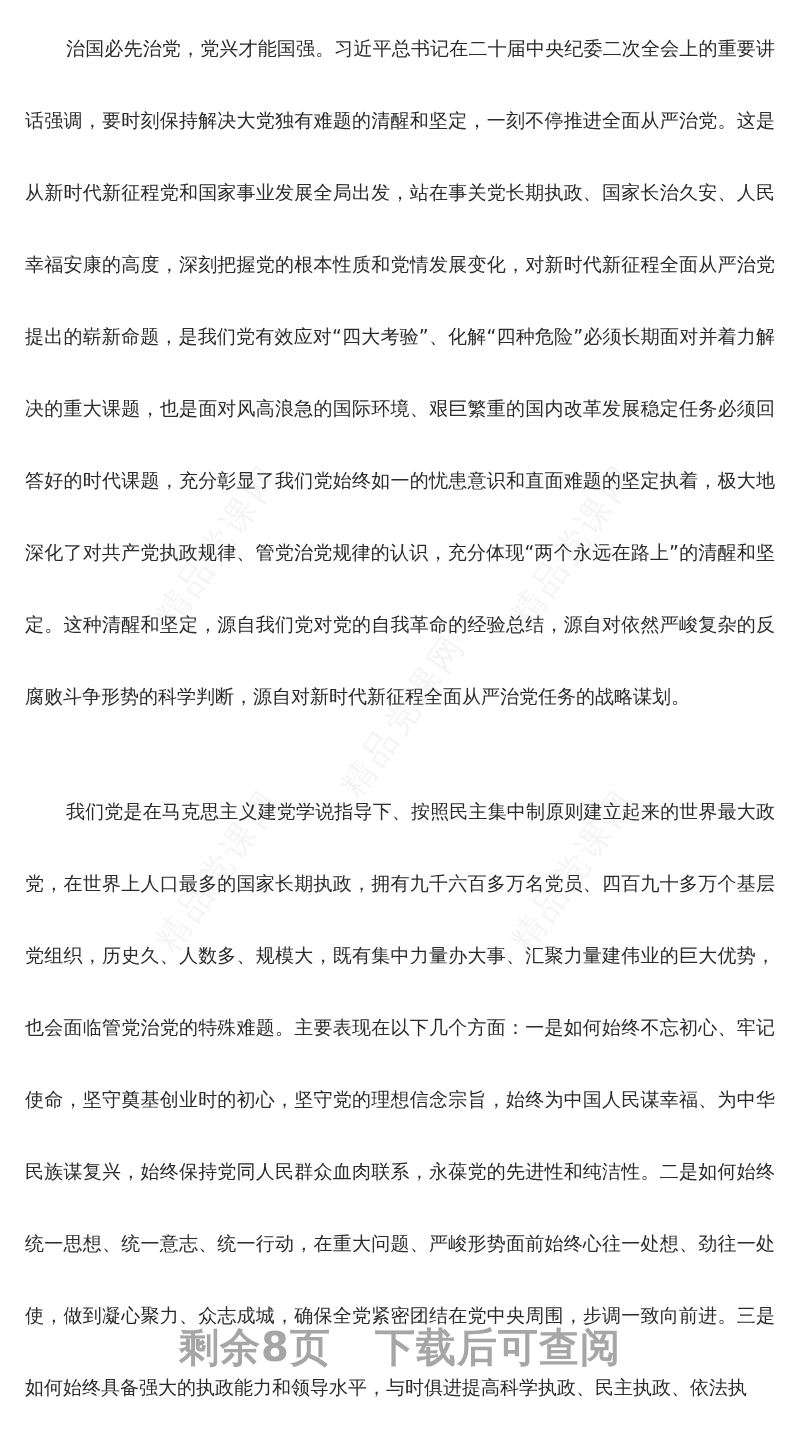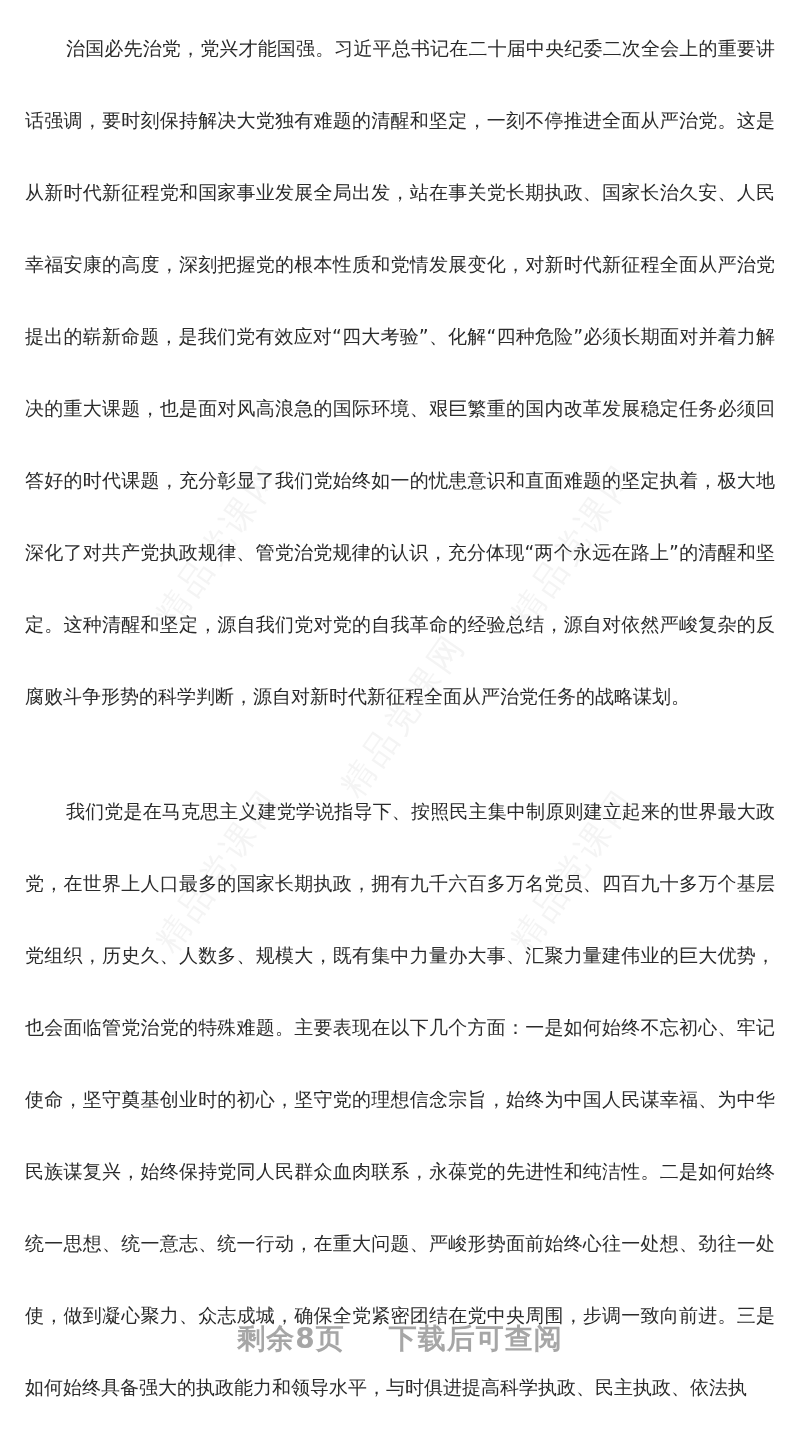--- a/index.html
+++ b/index.html
@@ -52,21 +52,21 @@
     }
 
     .remaining-banner {
       position: absolute;
       left: 0;
       top: 1320px;
       width: 800px;
       text-align: center;
       font-family: "DejaVu Sans", "Liberation Sans", sans-serif;
       font-weight: bold;
-      font-size: 28px;
+      font-size: 40px;
       color: #a6a6a6;
       letter-spacing: 1px;
     }
     .remaining-banner span { display: inline-block; }
     .remaining-banner .gap { width: 44px; }
   </style>
 </head>
 <body>
 
 <div class="watermark-layer">

